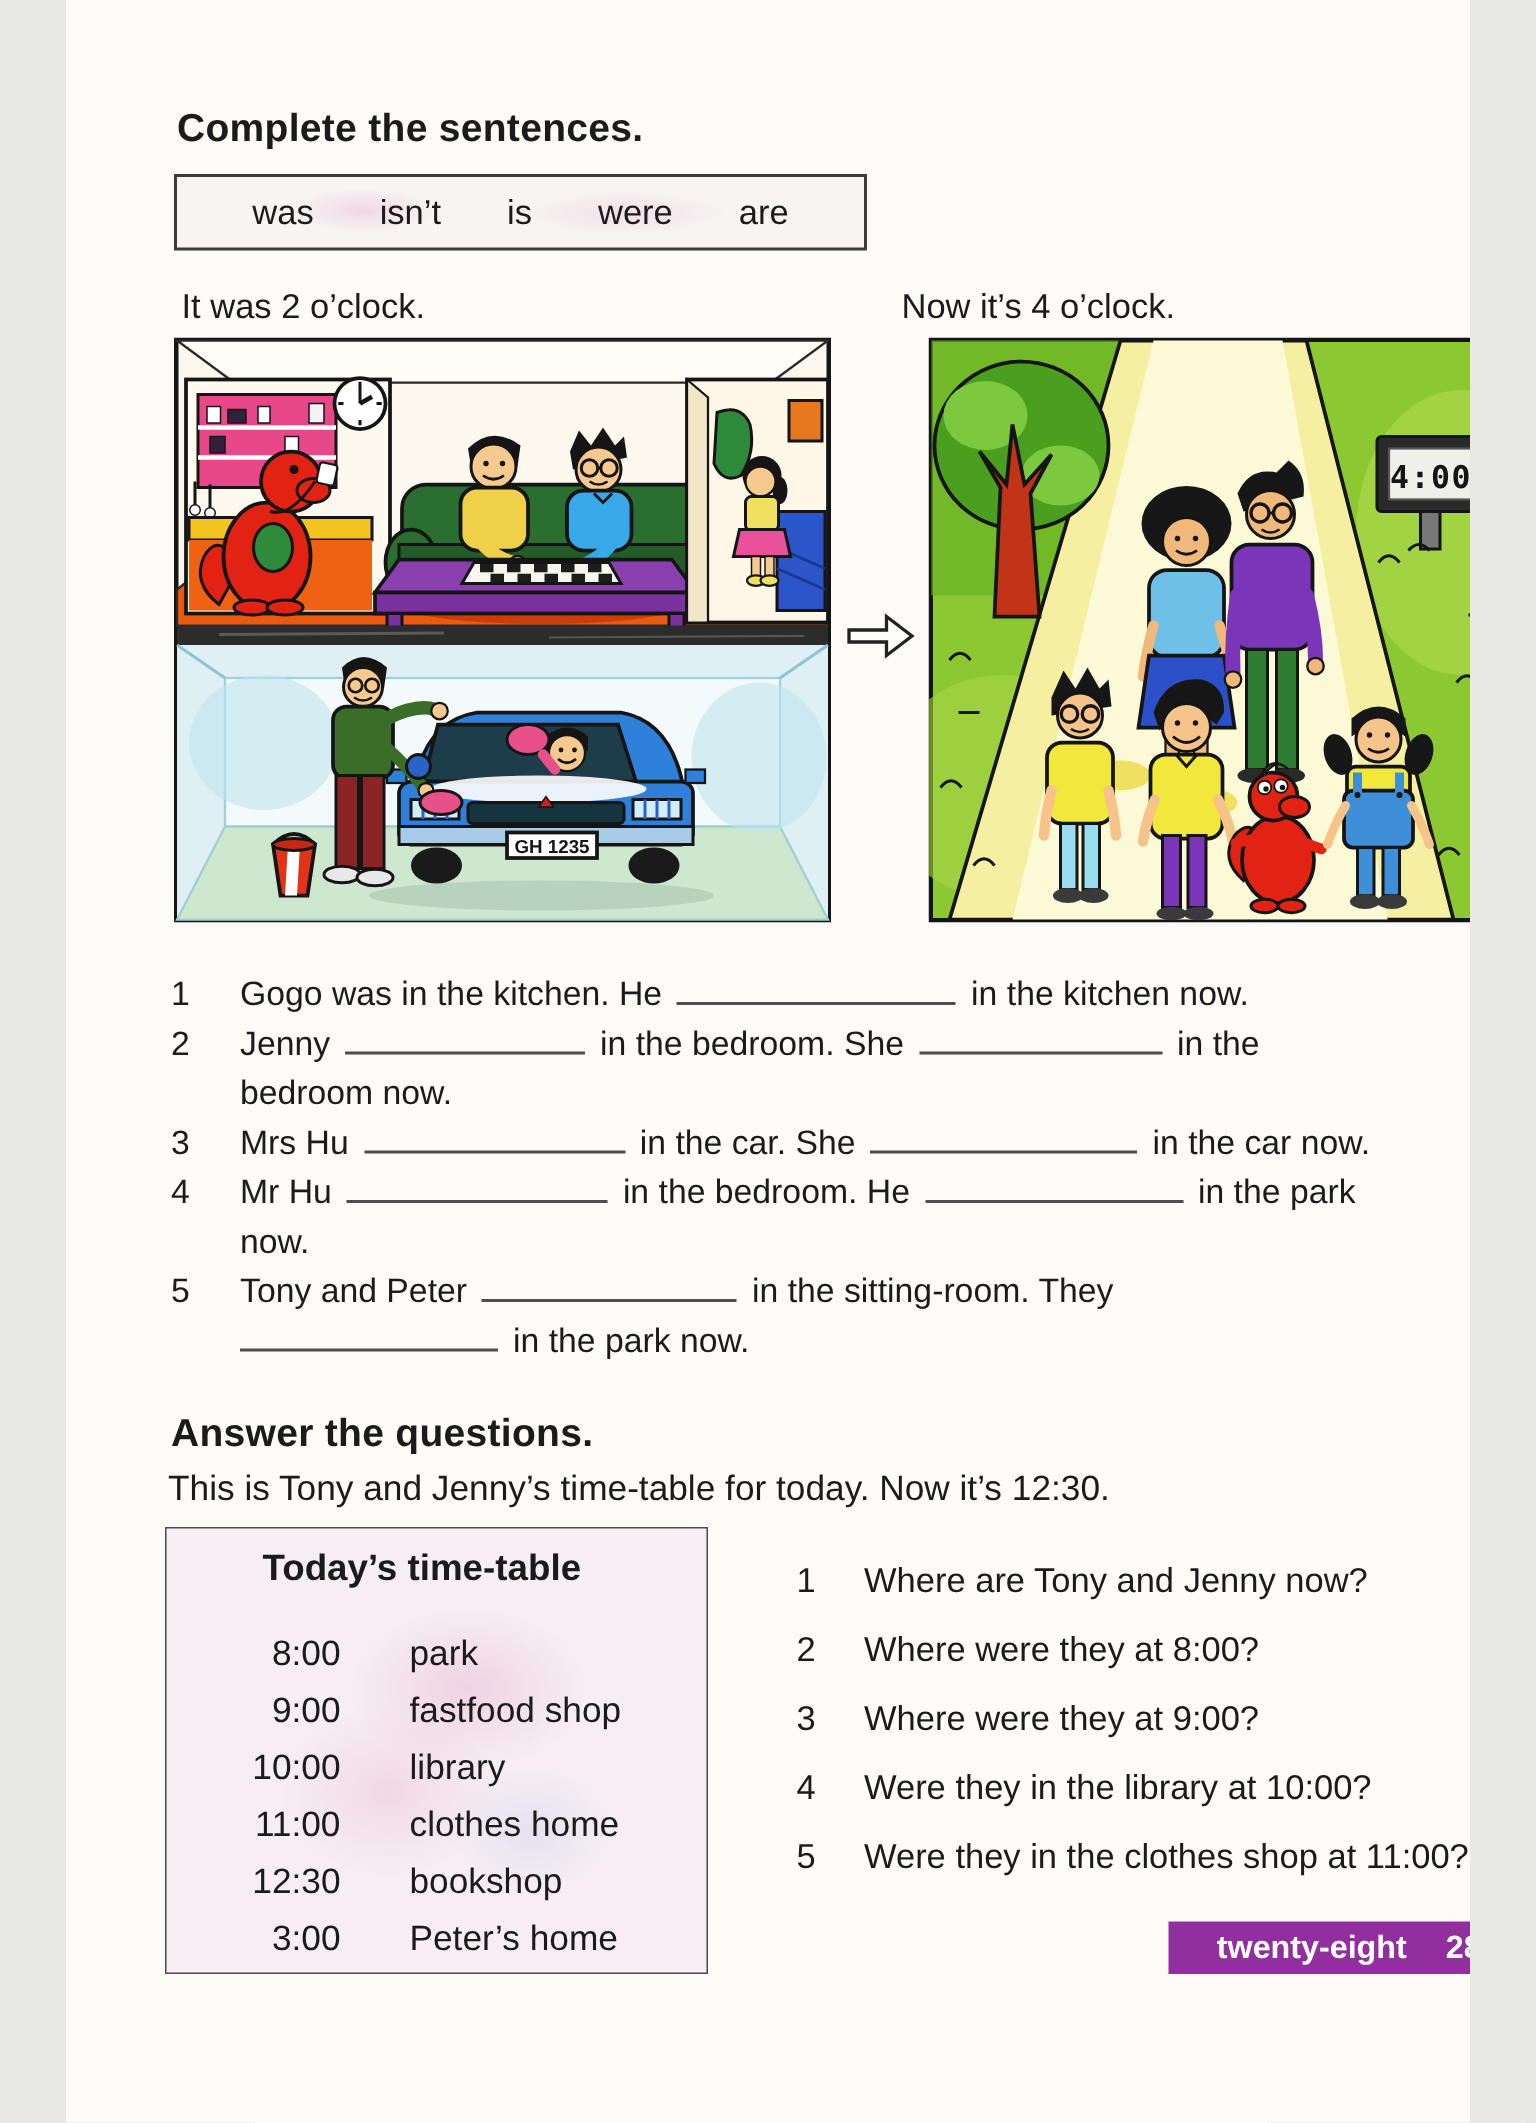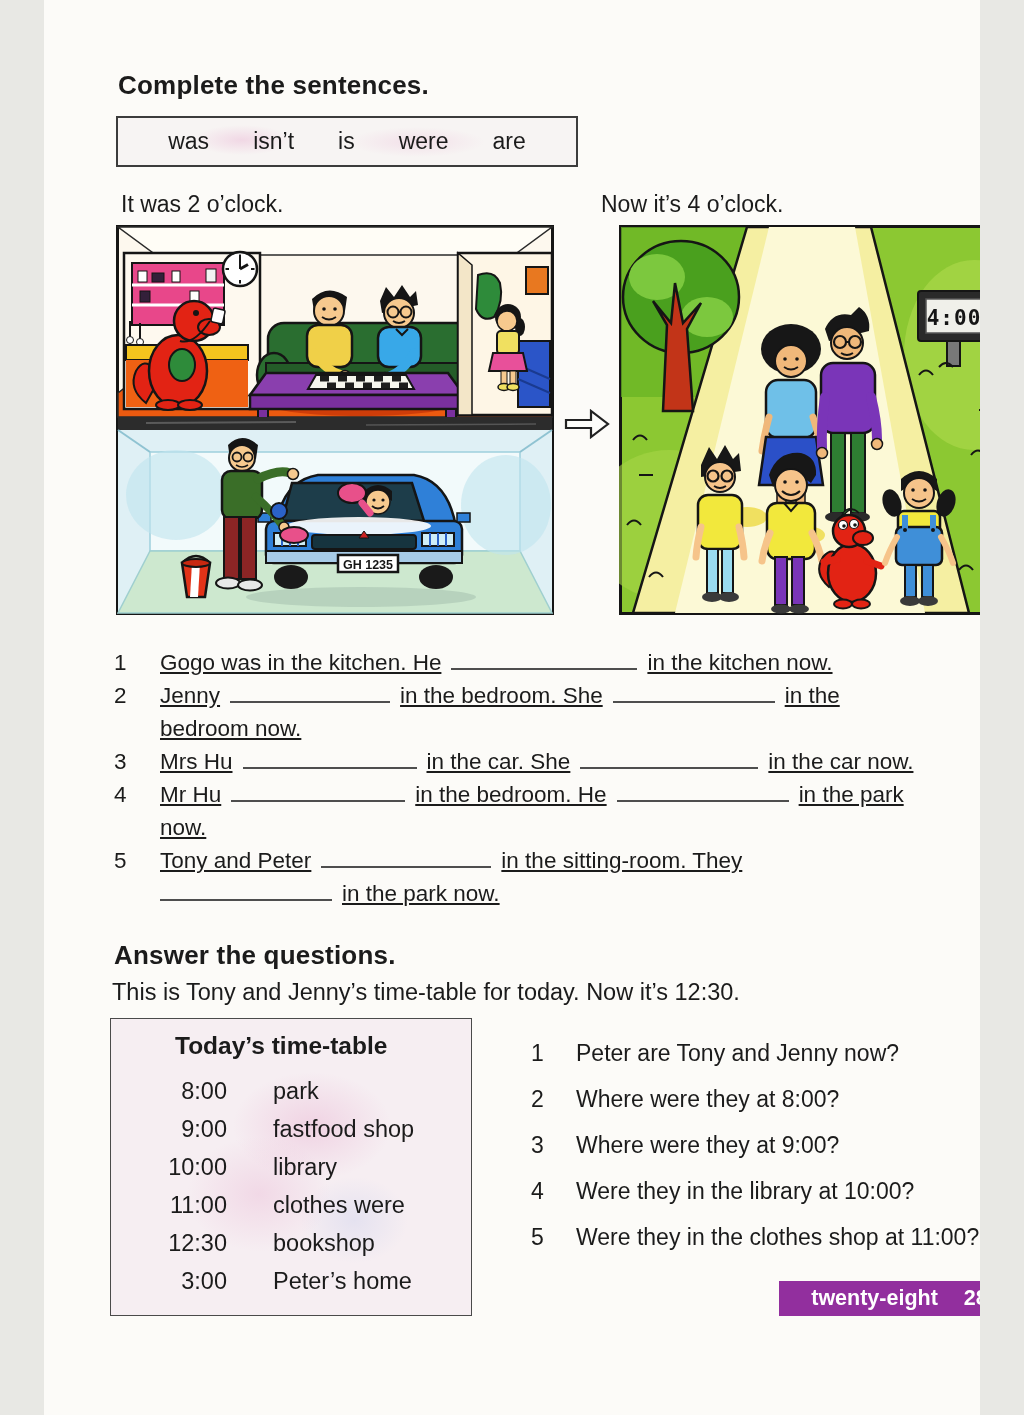--- a/index.html
+++ b/index.html
@@ -25,41 +25,41 @@
   }
 
   
   .pic{border:0;}
   .pic svg{display:block;}
 
   
   .sentences{left:70px;top:646px;width:906px;font-size:22.5px;line-height:33px;}
   .sentence{display:flex;}
   .snum{width:46px;flex:0 0 46px;}
-  .stext{flex:1;text-decoration:underline;}
+  .stext{flex:1;}
   .blank{
     display:inline-block;height:0.78em;border-bottom:2px solid #4e4e4e;
     margin:0 10px;vertical-align:baseline;
   }
 
   
   .intro{font-size:23.5px;}
   .timetable{
     left:66px;top:1018px;width:362px;height:298px;
     border:1.5px solid #4a4a4a;
     background:
       radial-gradient(closest-side,rgba(224,140,188,.28),transparent 72%) 65% 22%/220px 150px no-repeat,
       radial-gradient(closest-side,rgba(224,140,188,.22),transparent 72%) 30% 70%/200px 160px no-repeat,
       radial-gradient(closest-side,rgba(150,170,230,.18),transparent 72%) 80% 80%/150px 120px no-repeat,
       #f6eef2;
     box-sizing:border-box;padding-top:13px;
   }
   .tt-title{font-size:24.5px;font-weight:700;padding-left:64px;}
   .tt-rows{margin-top:18px;}
-  .tt-row{display:flex;height:38px;align-items:flex-start;font-size:23.5px;}
+  .tt-row{display:flex;height:38px;align-items:flex-end;font-size:23.5px;}
   .tt-time{width:116px;text-align:right;flex:0 0 116px;}
   .tt-place{padding-left:46px;}
 
   .questions{left:487px;top:1040px;width:510px;font-size:23px;}
   .q-row{display:flex;height:46px;align-items:flex-start;}
   .qnum{width:45px;flex:0 0 45px;}
 
   .footer{
     left:735px;top:1281px;width:241px;height:35px;
     display:flex;align-items:center;justify-content:center;gap:26px;
@@ -473,37 +473,37 @@
       <div class="tt-row">
         <span class="tt-time">9:00</span>
         <span class="tt-place">fastfood shop</span>
       </div>
       <div class="tt-row">
         <span class="tt-time">10:00</span>
         <span class="tt-place">library</span>
       </div>
       <div class="tt-row">
         <span class="tt-time">11:00</span>
-        <span class="tt-place">clothes were</span>
+        <span class="tt-place">clothes home</span>
       </div>
       <div class="tt-row">
         <span class="tt-time">12:30</span>
         <span class="tt-place">bookshop</span>
       </div>
       <div class="tt-row">
         <span class="tt-time">3:00</span>
         <span class="tt-place">Peter’s home</span>
       </div>
     </div>
   </div>
 
   <div class="abs questions">
     <div class="q-row">
       <span class="qnum">1</span>
-      <span>Peter are Tony and Jenny now?</span>
+      <span>Where are Tony and Jenny now?</span>
     </div>
     <div class="q-row">
       <span class="qnum">2</span>
       <span>Where were they at 8:00?</span>
     </div>
     <div class="q-row">
       <span class="qnum">3</span>
       <span>Where were they at 9:00?</span>
     </div>
     <div class="q-row">

